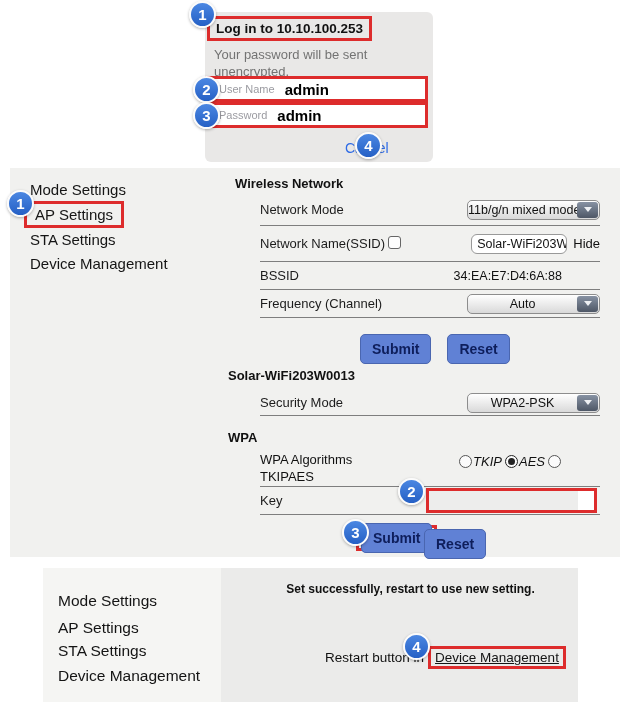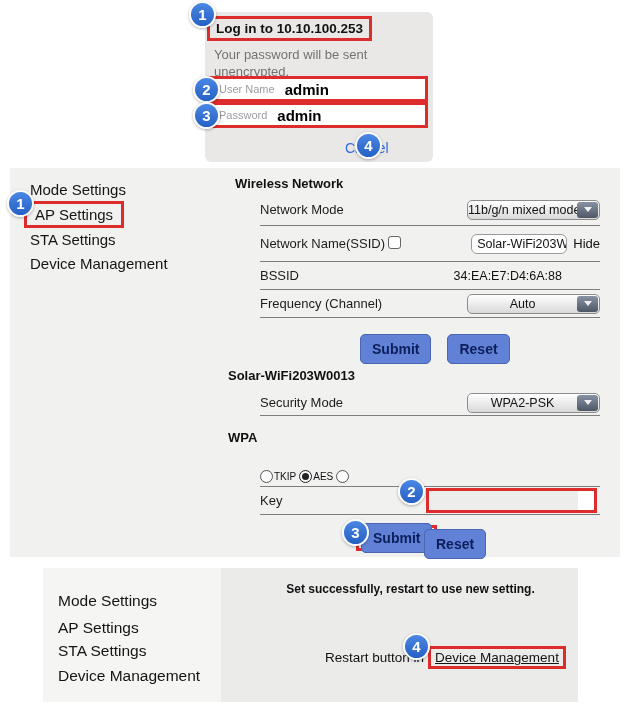--- a/index.html
+++ b/index.html
@@ -53,21 +53,21 @@
   .ssid-right{display:flex;align-items:center;gap:6px;font-size:13px;}
   .bssid-val{font-size:12.5px;margin-right:38px;}
   .btn{background:#6081d5;color:#0e1e5b;font-weight:bold;font-size:14px;padding:6px 11px;border-radius:5px;
        border:1px solid #4a66b0;cursor:pointer;white-space:nowrap;}
   #btnrow1{position:absolute;left:132px;top:166px;display:flex;gap:16px;}
   #sec-h{left:0;top:200px;} #wpa-h{left:0;top:262px;}
   #row-sec{position:absolute;left:32px;top:222px;width:340px;height:26px;}
   #row-alg{position:absolute;left:32px;top:284px;width:340px;height:35px;display:flex;justify-content:space-between;
            align-items:flex-start;border-bottom:1px solid #7e7e7e;box-sizing:border-box;}
   .alg-labels{font-size:13px;line-height:1.3;}
-  .radio-group{display:flex;align-items:center;gap:3px;margin-right:38px;margin-top:18px;font-size:10px;}
+  .radio-group{display:flex;align-items:center;gap:3px;margin-right:38px;margin-top:2px;font-size:13px;font-style:italic;}
   .radio{display:flex;align-items:center;cursor:pointer;}
   .rdot{width:13px;height:13px;border-radius:50%;border:1.5px solid #555;background:#fbfbfb;box-sizing:border-box;
         margin-right:1px;position:relative;}
   .radio.selected .rdot{border-color:#222;}
   .radio.selected .rdot::after{content:"";position:absolute;inset:2px;border-radius:50%;background:#222;}
   #row-key{position:absolute;left:32px;top:319px;width:340px;height:28px;border-bottom:1px solid #7e7e7e;
            box-sizing:border-box;display:flex;align-items:center;}
   #key-box{position:absolute;left:166px;top:1px;width:171px;height:25px;background:#ededec;display:flex;cursor:text;}
   .key-caret{width:16px;background:#fff;margin-left:auto;}
   .b-mid2{left:170px;top:310px;} .b-mid3{left:114px;top:351px;}
@@ -168,20 +168,24 @@
         <span class="dropdown">
           <span class="dd-label">WPA2-PSK</span>
           <span class="dd-btn">
               <span class="dd-arrow"></span>
             </span>
         </span>
       </div>
 
       <div id="wpa-h" class="h-bold">WPA</div>
       <div id="row-alg">
+        <span class="alg-labels">
+          <span>WPA Algorithms</span><br>
+          <span>TKIPAES</span>
+        </span>
         <span class="radio-group">
           <span class="radio">
             <span class="rdot"></span>
             <span>TKIP</span>
           </span>
           <span class="radio selected">
             <span class="rdot"></span>
             <span>AES</span>
           </span>
           <span class="radio">

